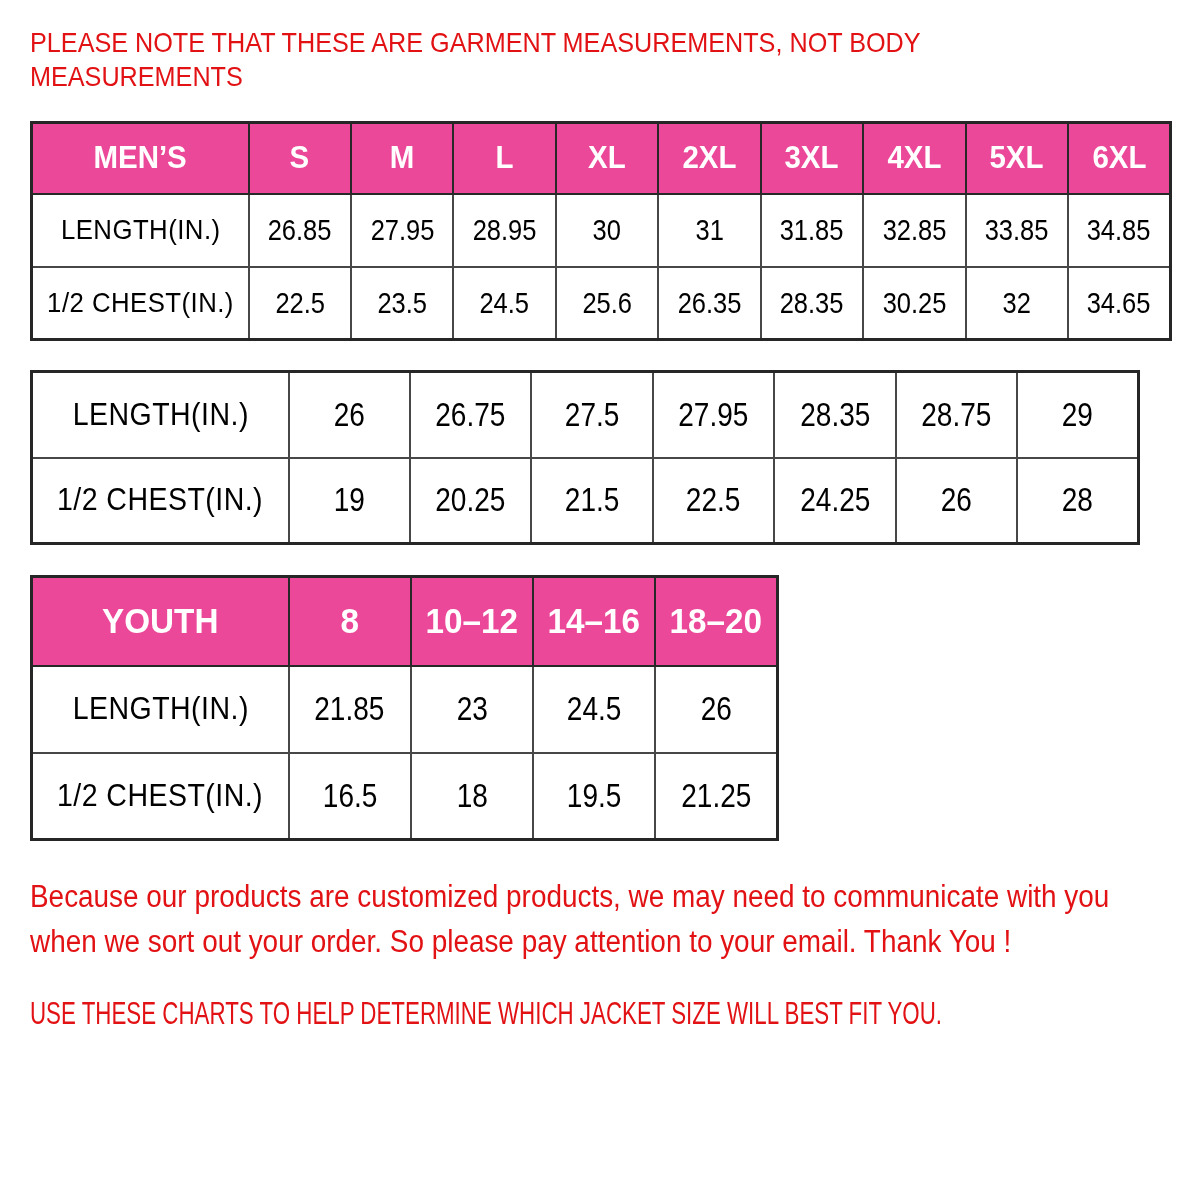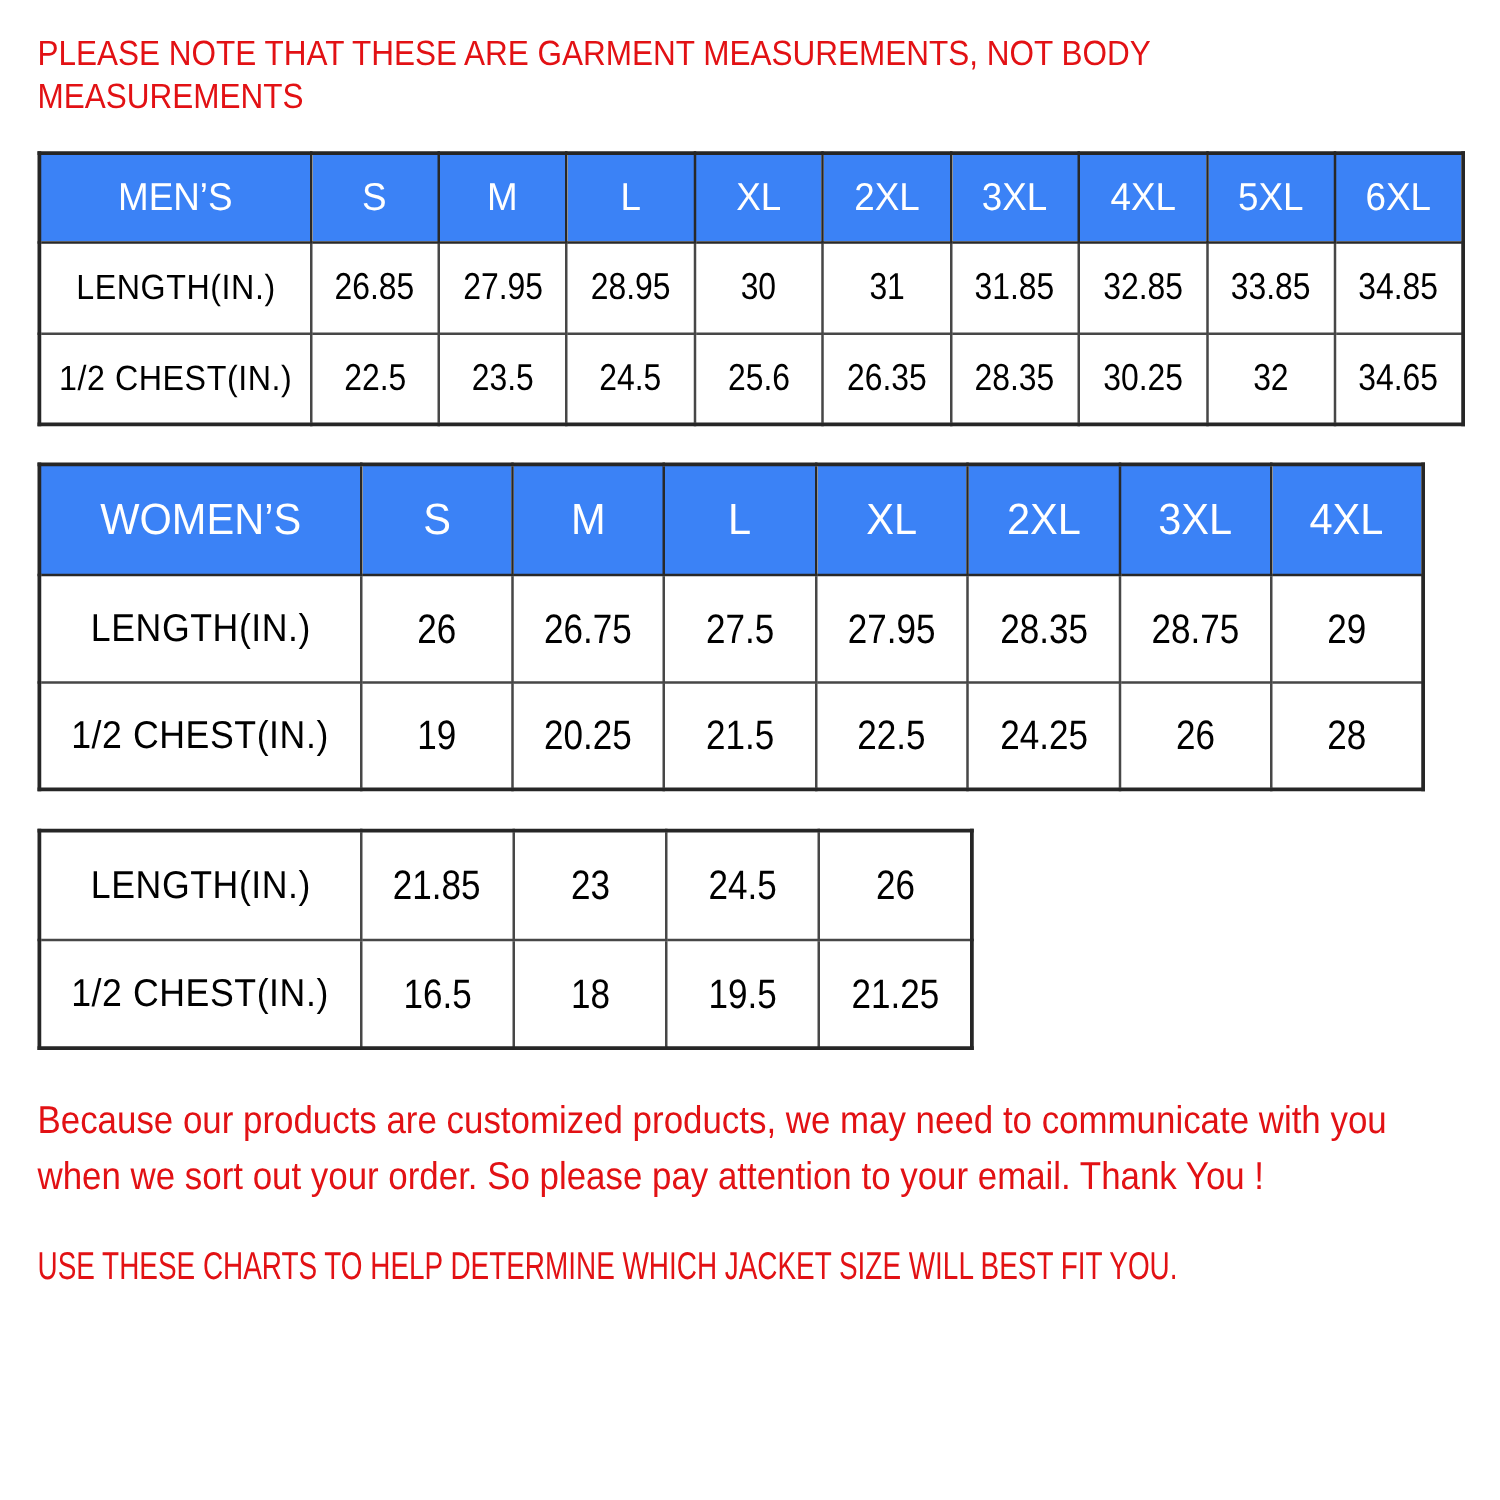--- a/index.html
+++ b/index.html
@@ -49,24 +49,24 @@
     border: 3px solid #262626;
   }
   .size-table th, .size-table td {
     border: 2px solid #474747;
     text-align: center;
     vertical-align: middle;
     padding: 0;
     overflow: hidden;
   }
   .size-table tr.head th {
-    background: #3b82f6;
+    background: #ec4899;
     color: #ffffff;
     border-color: #282828;
-    font-weight: normal;
+    font-weight: bold;
     text-align: center;
   }
   .hv { display: inline-block; transform: scaleX(0.95); }
   .rl { display: inline-block; transform: scaleX(0.92); letter-spacing: 0.5px; }
   .cv { display: inline-block; transform: scaleX(0.85); }
 
   .men   { width: 1142px; margin-top: 28px; }
   .men   col.lab { width: 217px; }
   .men   tr.head { height: 71px; }
   .men   tr.data { height: 73px; }
@@ -173,30 +173,20 @@
       <col class="lab">
         <col>
         <col>
         <col>
         <col>
         <col>
         <col>
         <col>
     </colgroup>
     <tbody>
-        <tr class="head">
-      <th><span class="hv">WOMEN’S</span></th>
-      <th><span class="hv">S</span></th>
-      <th><span class="hv">M</span></th>
-      <th><span class="hv">L</span></th>
-      <th><span class="hv">XL</span></th>
-      <th><span class="hv">2XL</span></th>
-      <th><span class="hv">3XL</span></th>
-      <th><span class="hv">4XL</span></th>
-    </tr>
     <tr class="data">
       <td><span class="rl">LENGTH(IN.)</span></td>
       <td><span class="cv">26</span></td>
       <td><span class="cv">26.75</span></td>
       <td><span class="cv">27.5</span></td>
       <td><span class="cv">27.95</span></td>
       <td><span class="cv">28.35</span></td>
       <td><span class="cv">28.75</span></td>
       <td><span class="cv">29</span></td>
     </tr>
@@ -215,20 +205,27 @@
 
   <table class="size-table youth">
     <colgroup>
       <col class="lab">
         <col>
         <col>
         <col>
         <col>
     </colgroup>
     <tbody>
+        <tr class="head">
+      <th><span class="hv">YOUTH</span></th>
+      <th><span class="hv">8</span></th>
+      <th><span class="hv">10–12</span></th>
+      <th><span class="hv">14–16</span></th>
+      <th><span class="hv">18–20</span></th>
+    </tr>
     <tr class="data">
       <td><span class="rl">LENGTH(IN.)</span></td>
       <td><span class="cv">21.85</span></td>
       <td><span class="cv">23</span></td>
       <td><span class="cv">24.5</span></td>
       <td><span class="cv">26</span></td>
     </tr>
     <tr class="data">
       <td><span class="rl">1/2 CHEST(IN.)</span></td>
       <td><span class="cv">16.5</span></td>

